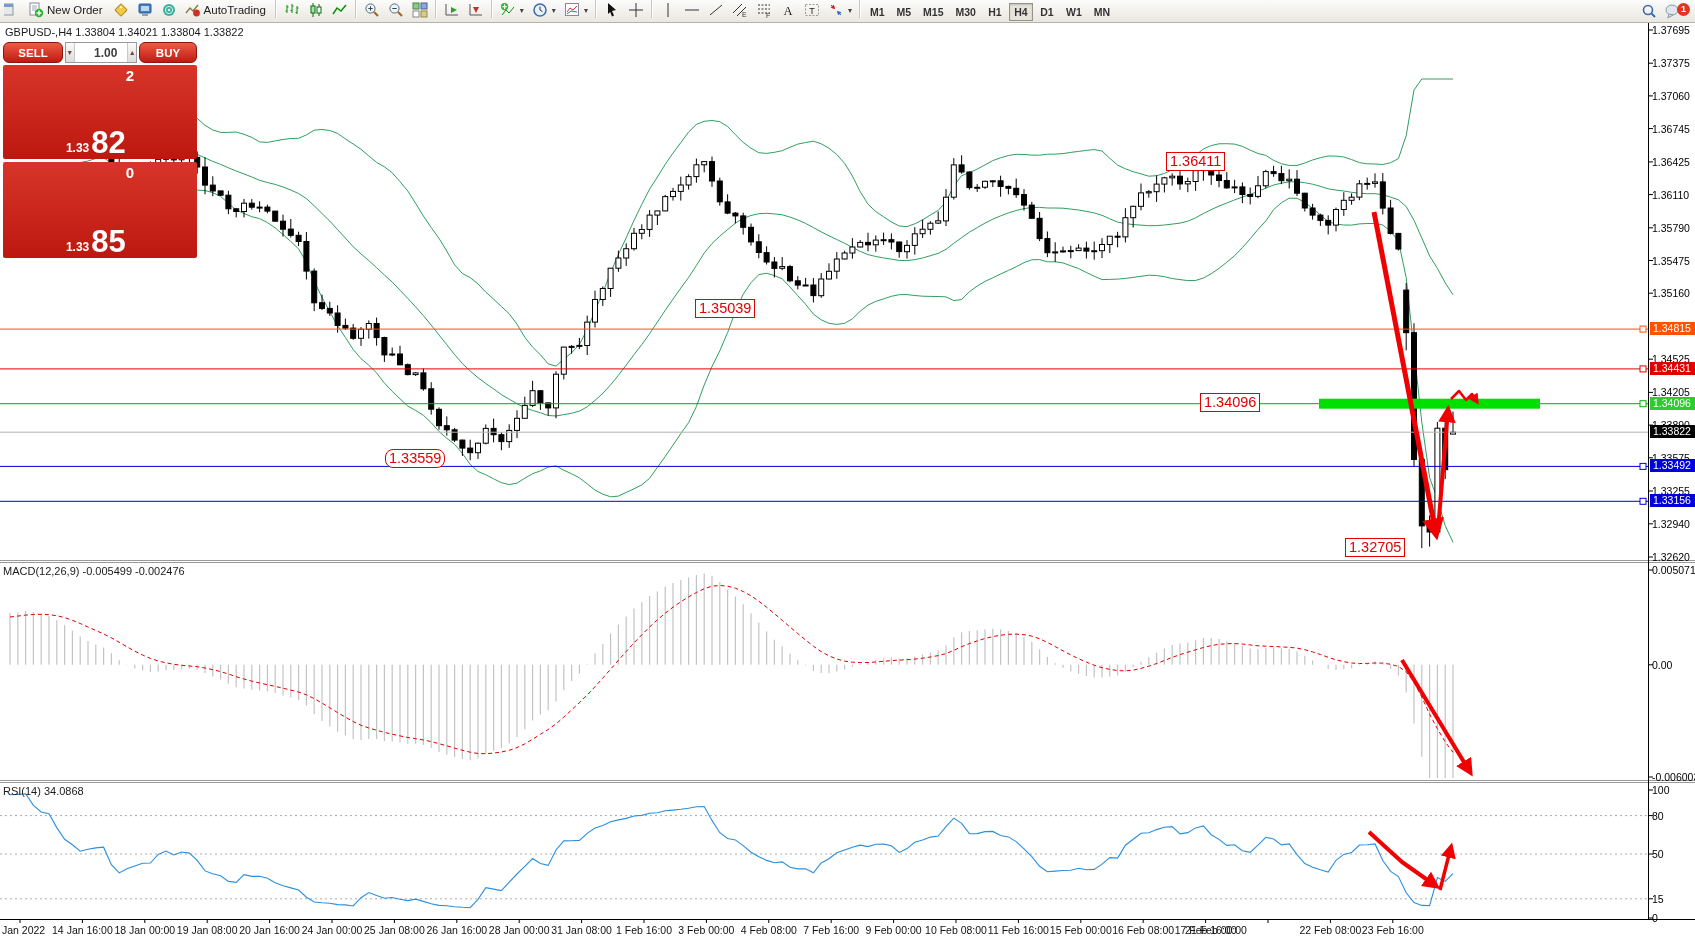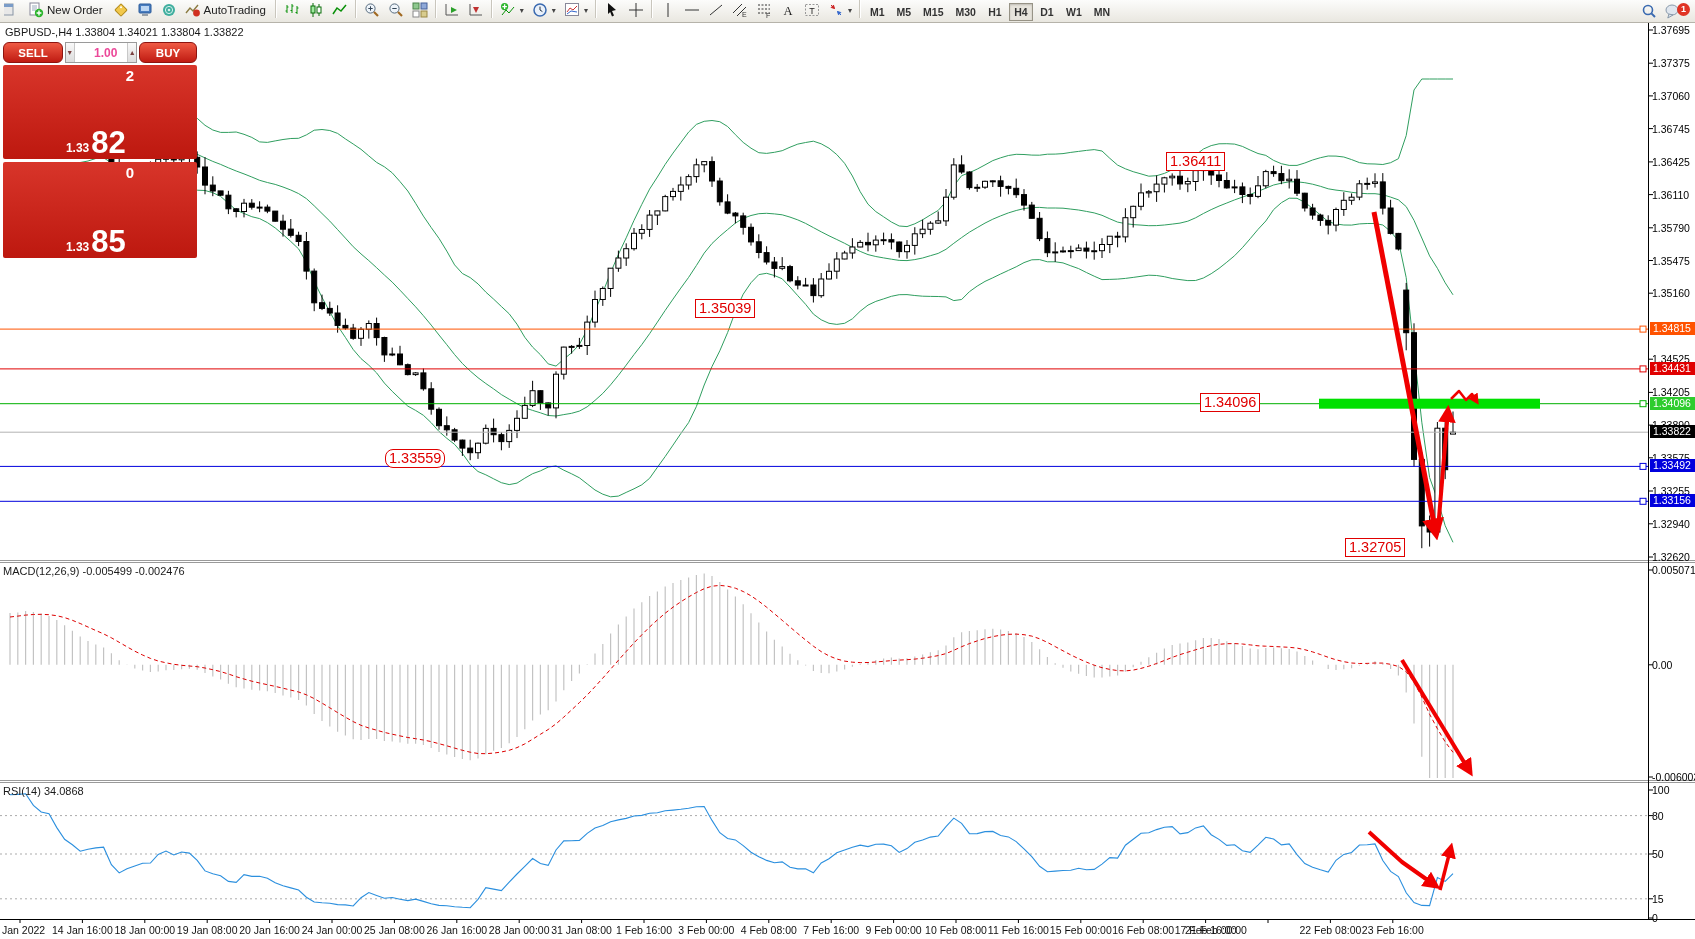--- a/index.html
+++ b/index.html
@@ -23,21 +23,21 @@
     background:#e03424;color:#fff;font:bold 9px "Liberation Sans",sans-serif;text-align:center;line-height:13px;}
   
   #otp{position:absolute;left:3px;top:42px;width:194px;z-index:30;}
   .otp-row{display:flex;height:21px;gap:2px;margin-bottom:2px;}
   .otp-sell,.otp-buy{flex:0 0 60px;border:1px solid #8d1410;border-radius:6px;color:#fff;
     font:bold 11.5px "Liberation Sans",sans-serif;background:linear-gradient(#ef5a44,#c01b12);padding:0;}
   .otp-buy{flex:0 0 58px;}
   .otp-vol{flex:1;display:flex;border:1px solid #9a9a9a;background:#fff;height:19px;}
   .vol-btn{width:17px;border:none;background:linear-gradient(#fafafa,#dcdcdc);color:#7a4040;font-size:7px;padding:0;border-right:1px solid #c8c8c8;}
   .vol-btn.up{border-left:1px solid #c8c8c8;border-right:none;}
-  .vol-in{width:100%;min-width:0;border:none;outline:none;text-align:right;font:bold 12px "Liberation Sans",sans-serif;color:#ec4899;padding:0 10px;}
+  .vol-in{width:100%;min-width:0;border:none;outline:none;text-align:right;font:bold 12px "Liberation Sans",sans-serif;color:#404040;padding:0 10px;}
   .otp-prices{display:flex;gap:3px;flex-direction:column;}
   .px{height:33px;background:linear-gradient(#d8352a,#bd180f);border-radius:2px;color:#fff;display:flex;align-items:flex-end;justify-content:center;padding-bottom:1px;}
   .px.sell{flex:0 0 93px;}
   .px.buy{flex:0 0 95px;}
   .px-s{font:bold 12px "Liberation Sans",sans-serif;margin-right:2px;margin-bottom:3px;}
   .px-b{font:bold 31px "Liberation Sans",sans-serif;line-height:30px;}
   .px-e{font:bold 15px "Liberation Sans",sans-serif;align-self:flex-start;margin-top:2px;}
   
   .pane-label{position:absolute;font:11px "Liberation Sans",sans-serif;color:#1a1a1a;z-index:20;}
   .tick{position:absolute;left:1652px;font:10.5px "Liberation Sans",sans-serif;color:#000;height:12px;line-height:12px;}

